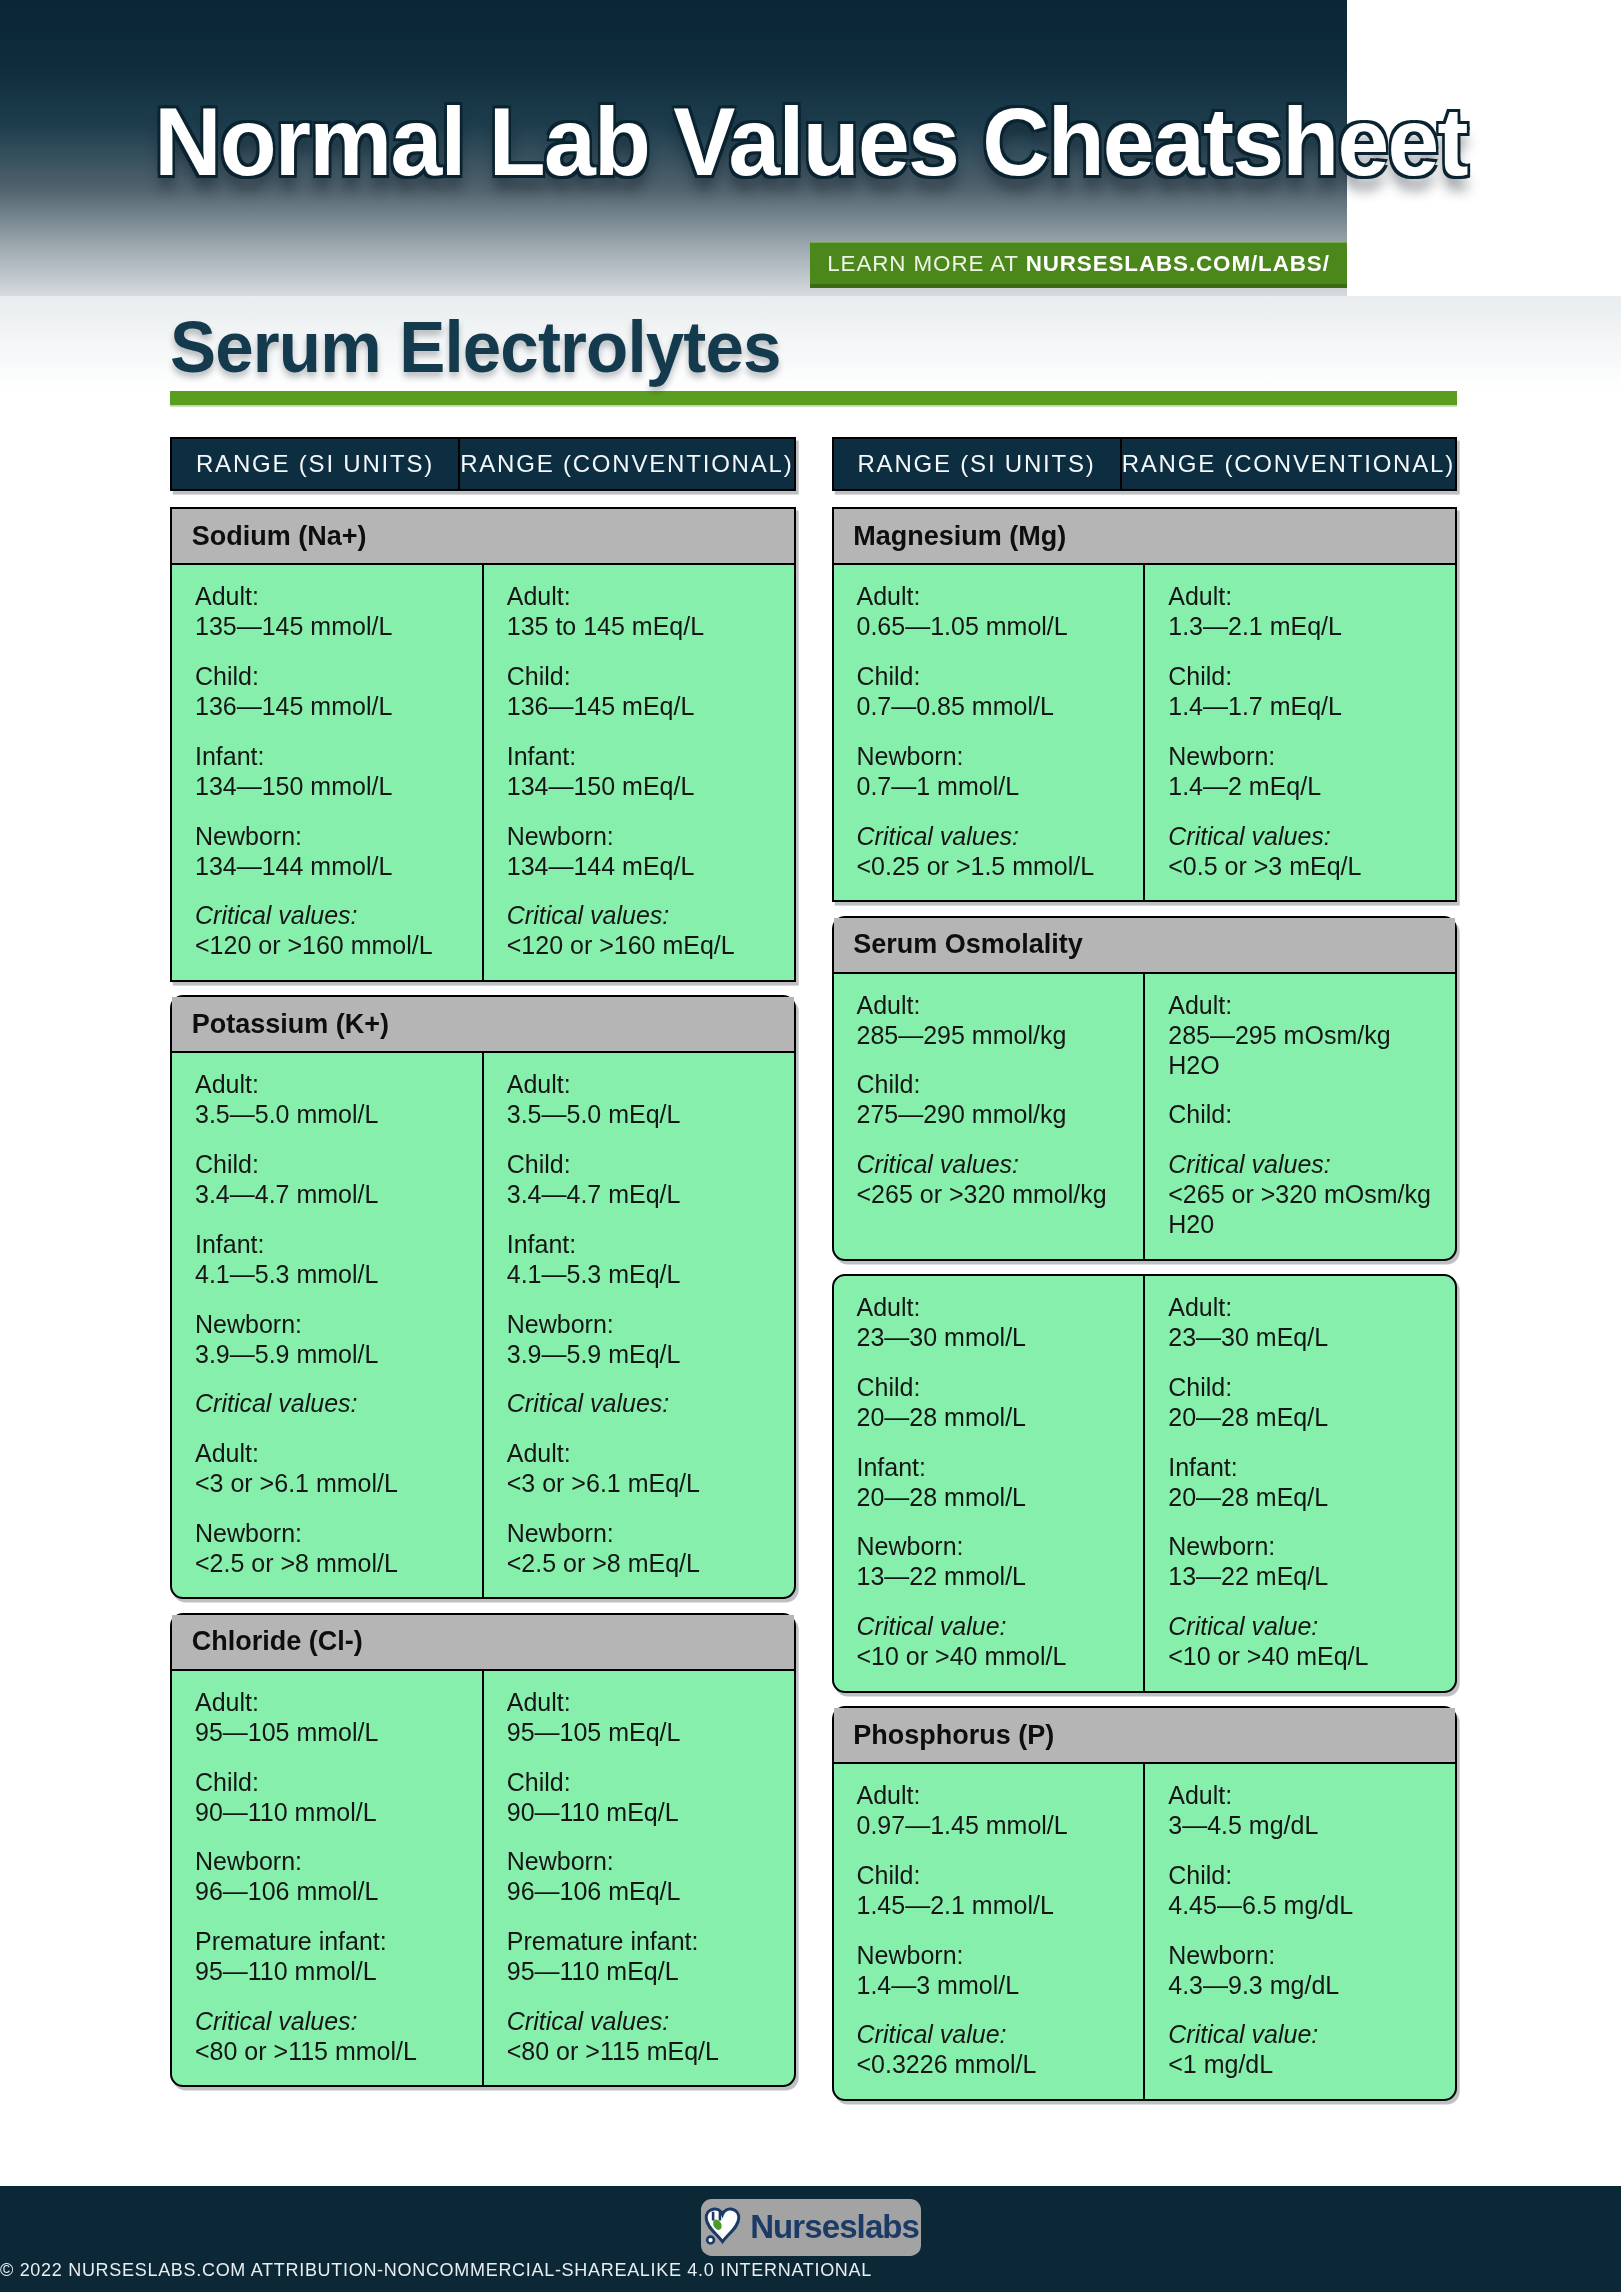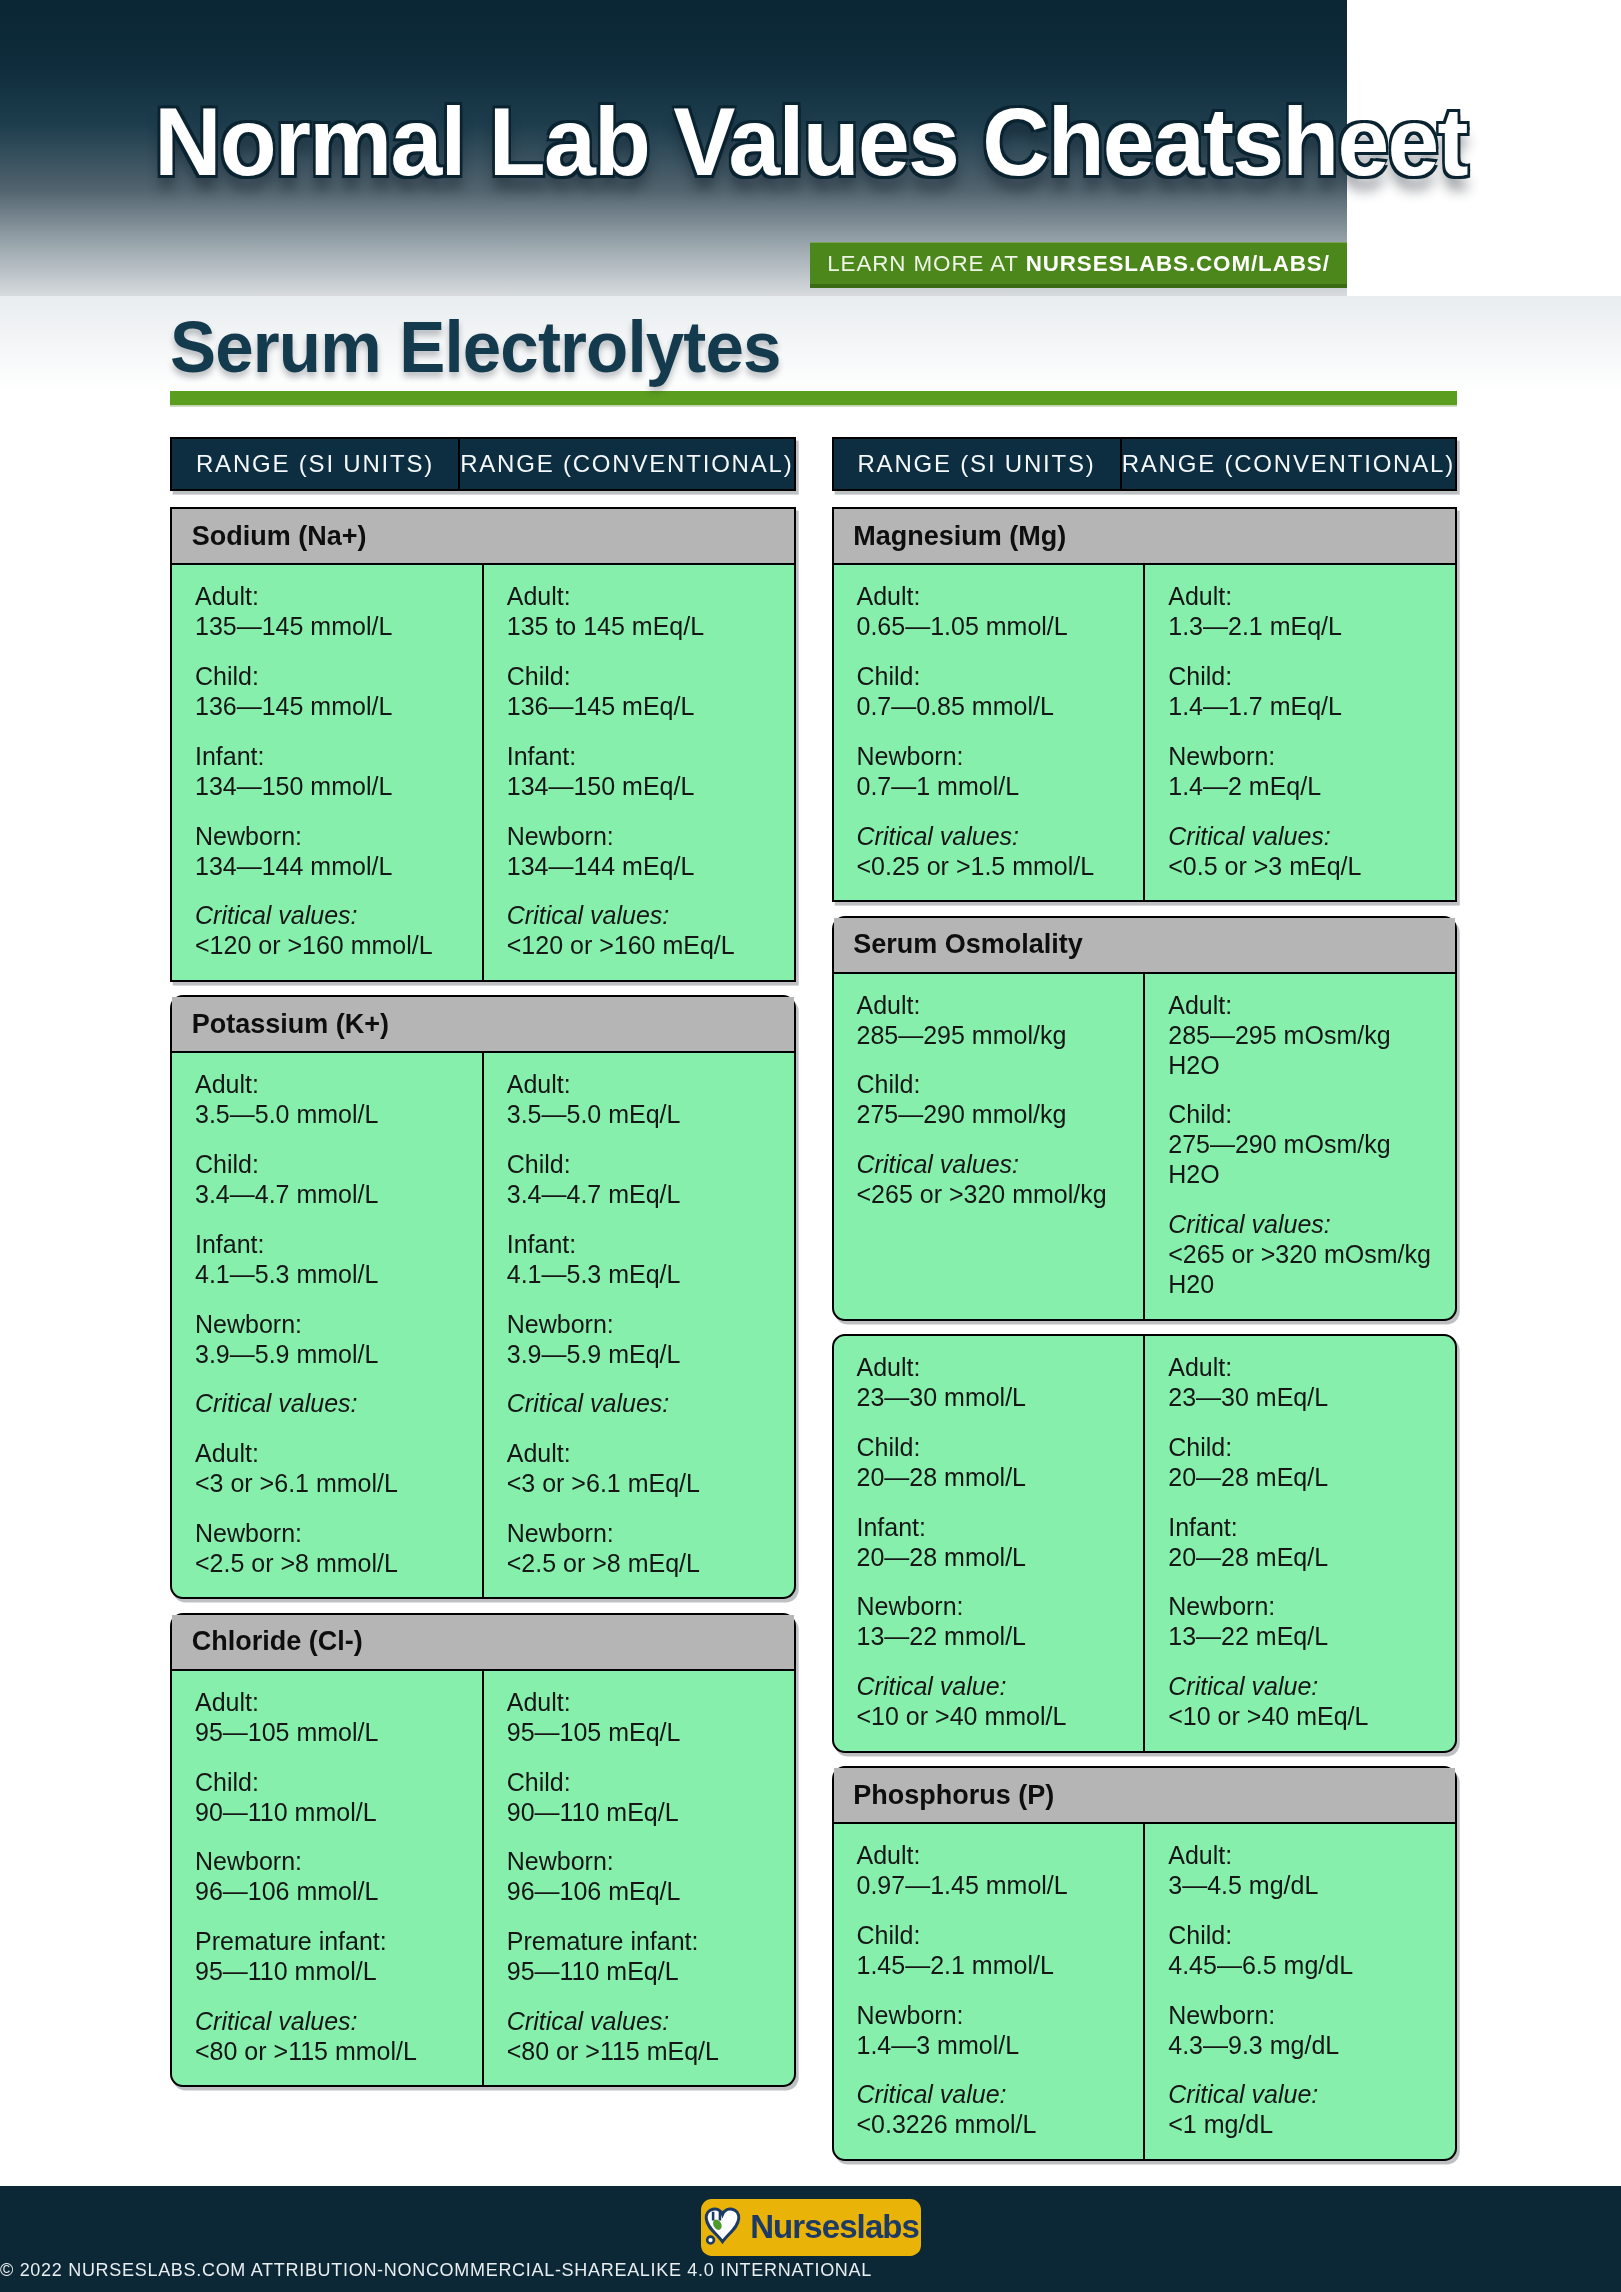--- a/index.html
+++ b/index.html
@@ -69,21 +69,21 @@
   .entry{margin-bottom:19.7px;}
   .entry:last-child{margin-bottom:0;}
   .lbl.it{font-style:italic;}
   
   .footer{
     position:absolute;left:0;bottom:0;width:1621px;height:107px;
     background:#0c2836;color:#fff;
   }
   .logo-box{
     position:absolute;top:12.5px;left:50%;transform:translateX(-50%);
-    width:220px;height:57px;background:#eab308;border-radius:10.7px;
+    width:220px;height:57px;background:#a3a3a3;border-radius:10.7px;
     display:flex;align-items:center;justify-content:center;gap:7.2px;
   }
   .logo-text{color:#1b3a66;font-size:33px;font-weight:bold;letter-spacing:-0.9px;}
   .copyright{
     position:absolute;bottom:12.5px;left:0;width:1392px;text-align:left;
     font-size:18px;letter-spacing:0.7px;color:#e9eef1;
   }
 </style>
 </head>
 <body>
@@ -333,21 +333,20 @@
                   <div class="val">&lt;265 or &gt;320 mmol/kg</div>
                 </div>
               </div>
               <div class="cell">
                 <div class="entry">
                   <div class="lbl">Adult:</div>
                   <div class="val">285—295 mOsm/kg H2O</div>
                 </div>
                 <div class="entry">
                   <div class="lbl">Child:</div>
-                  <div class="val">275—290 mOsm/kg H2O</div>
                 </div>
                 <div class="entry">
                   <div class="lbl it">Critical values:</div>
                   <div class="val">&lt;265 or &gt;320 mOsm/kg H20</div>
                 </div>
               </div>
             </div>
           </div>
           <div class="section">
             <div class="sec-body">

